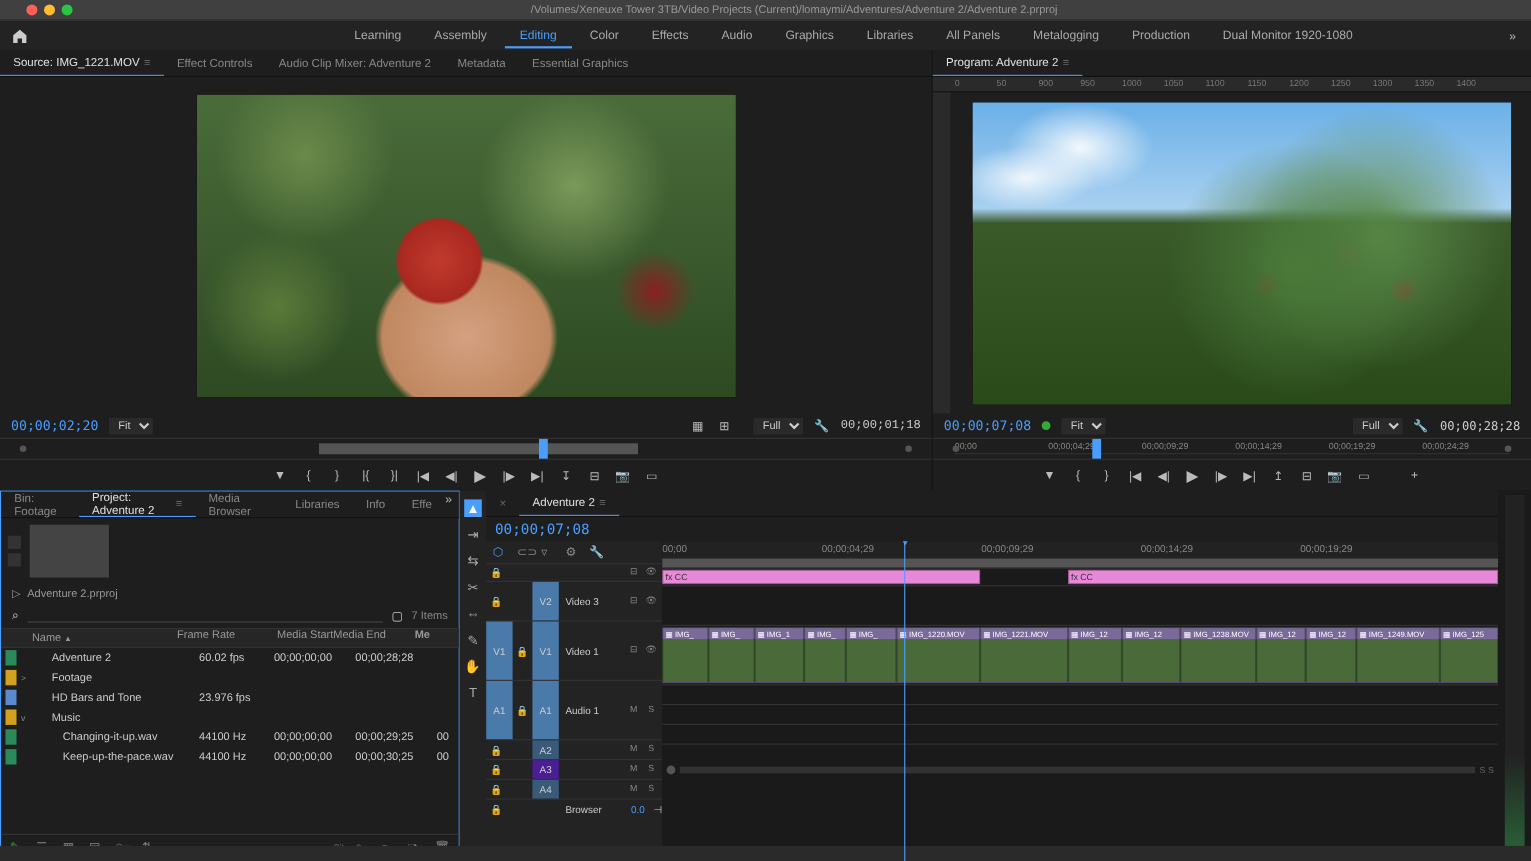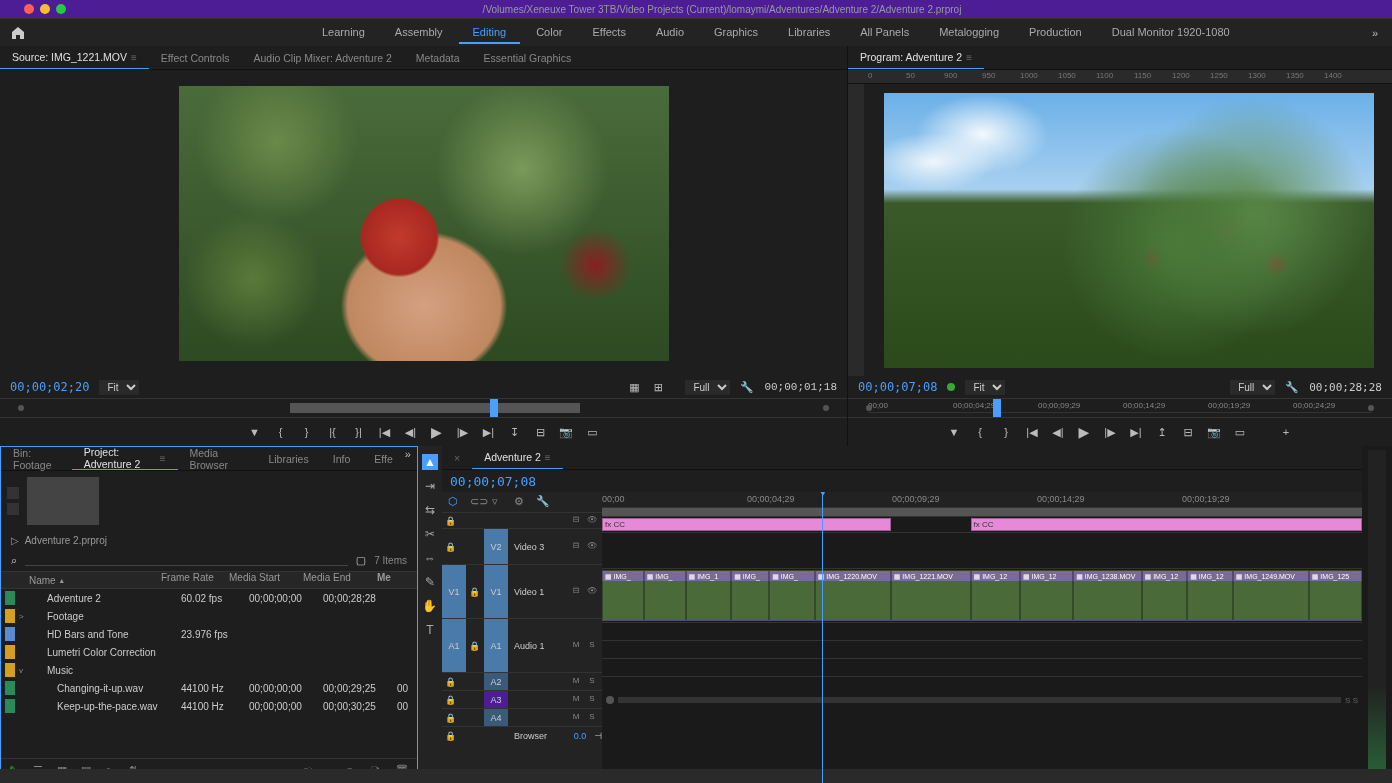--- a/index.html
+++ b/index.html
@@ -1,18 +1,18 @@
 <!DOCTYPE html>
 <html><head>
 <meta charset="utf-8">
 <style>
 * { margin: 0; padding: 0; box-sizing: border-box; font-family: -apple-system, "Segoe UI", sans-serif; }
 body { background: #1a1a1a; color: #ccc; font-size: 11px; width: 1392px; height: 783px; overflow: hidden; position: relative; }
 
-.titlebar { height: 18px; background: #4c1d95; display: flex; align-items: center; padding: 0 24px; font-size: 10px; }
+.titlebar { height: 18px; background: #404040; display: flex; align-items: center; padding: 0 24px; font-size: 10px; }
 .traffic { display: flex; gap: 6px; margin-right: 10px; }
 .traffic span { width: 10px; height: 10px; border-radius: 50%; }
 .t-close { background: #ff5f57; }
 .t-min { background: #febc2e; }
 .t-max { background: #28c940; }
 .title-text { flex: 1; text-align: center; color: #999; }
 
 .workspace-bar { height: 28px; background: #232323; display: flex; align-items: center; padding: 0 10px; gap: 2px; border-top: 1px solid #333; }
 .home-icon { width: 16px; height: 16px; margin-right: 20px; cursor: pointer; }
 .ws-tabs { display: flex; gap: 2px; margin-left: 260px; }
@@ -84,21 +84,21 @@
 
 .proj-path { height: 18px; padding: 2px 10px; font-size: 10px; color: #999; display: flex; align-items: center; gap: 6px; }
 .proj-search { height: 22px; display: flex; align-items: center; padding: 0 10px; gap: 8px; }
 .search-icon { font-size: 11px; }
 .search-input { flex: 1; background: transparent; border: none; border-bottom: 1px solid #444; color: #ccc; font-size: 10px; outline: none; }
 .item-count { margin-left: auto; font-size: 10px; color: #888; }
 
 .proj-headers { height: 18px; display: flex; background: #262626; font-size: 10px; color: #999; border-top: 1px solid #333; border-bottom: 1px solid #333; }
 .col-name { width: 160px; padding-left: 28px; display: flex; align-items: center; gap: 4px; }
 .col-fr { width: 68px; }
-.col-ms { width: 74px; }
+.col-ms { width: 74px; text-align: right; }
 .col-me { width: 74px; }
 .col-mm { width: 20px; font-weight: bold; }
 .proj-row { height: 18px; display: flex; align-items: center; font-size: 10px; }
 .row-color { width: 10px; height: 14px; margin: 0 4px; }
 .row-arrow { width: 10px; font-size: 8px; color: #888; }
 .row-type-icon { width: 14px; height: 12px; margin-right: 4px; }
 .row-name { flex: 1; }
 .row-fr { width: 68px; }
 .row-ms { width: 74px; }
 .row-me { width: 74px; }
@@ -368,30 +368,20 @@
     <span class="row-arrow"></span>
     <span class="row-type-icon "></span>
     <span class="row-name">HD Bars and Tone</span>
     <span class="row-fr">23.976 fps</span>
     <span class="row-ms"></span>
     <span class="row-me"></span>
     <span class="row-mm"></span>
         </div>
         <div class="proj-row">
     <span class="row-color" style="background:#d4a020"></span>
-    <span class="row-arrow"></span>
-    <span class="row-type-icon "></span>
-    <span class="row-name">Lumetri Color Correction</span>
-    <span class="row-fr"></span>
-    <span class="row-ms"></span>
-    <span class="row-me"></span>
-    <span class="row-mm"></span>
-        </div>
-        <div class="proj-row">
-    <span class="row-color" style="background:#d4a020"></span>
     <span class="row-arrow">v</span>
     <span class="row-type-icon "></span>
     <span class="row-name">Music</span>
     <span class="row-fr"></span>
     <span class="row-ms"></span>
     <span class="row-me"></span>
     <span class="row-mm"></span>
         </div>
         <div class="proj-row">
     <span class="row-color" style="background:#2a8a5a"></span>

